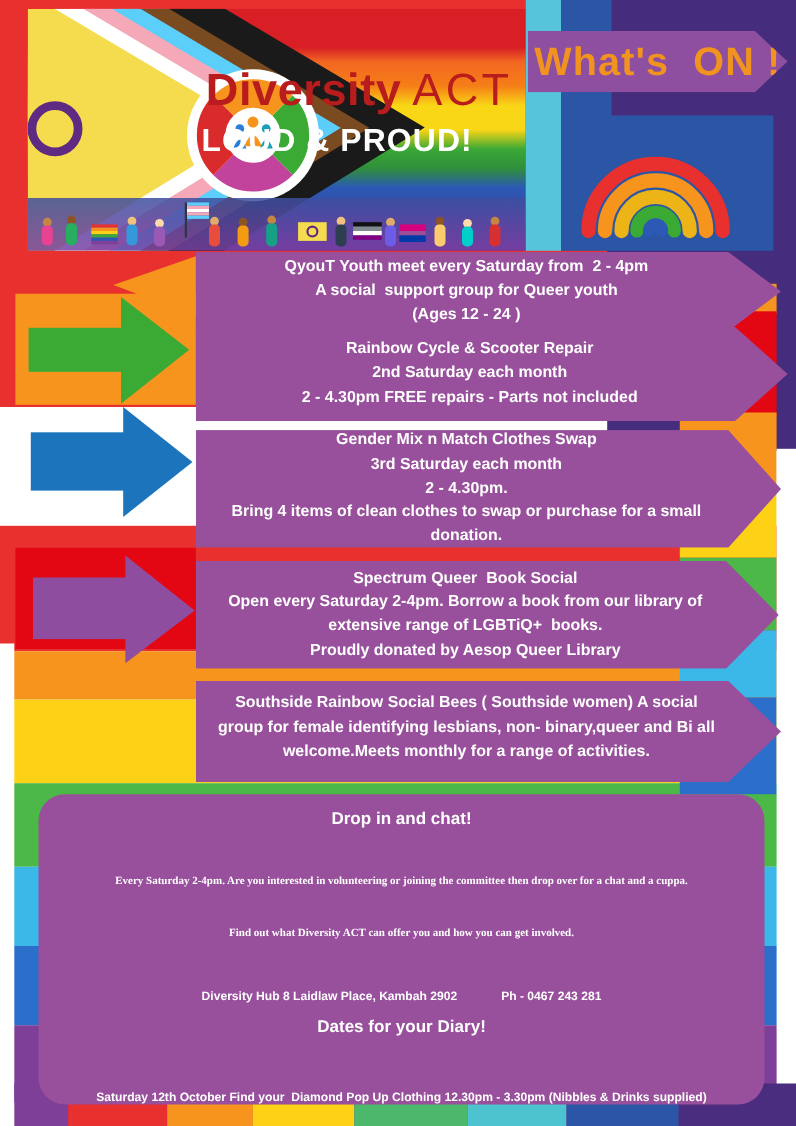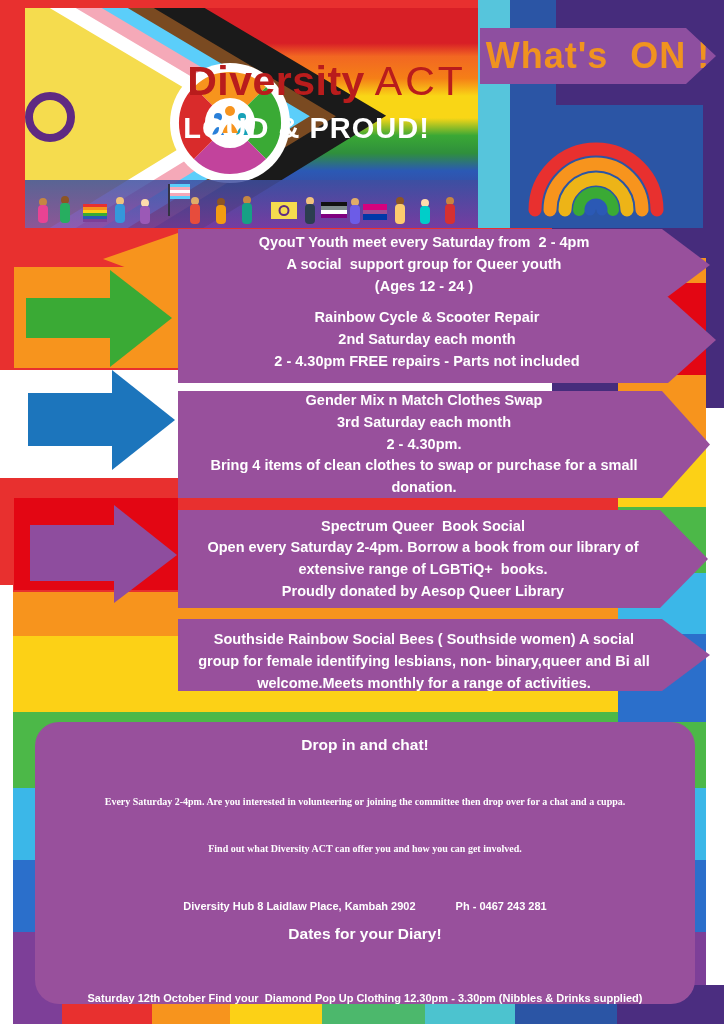--- a/index.html
+++ b/index.html
@@ -263,21 +263,21 @@
     <div class="bline">2 - 4.30pm.</div>
     <div class="bline">Bring 4 items of clean clothes to swap or purchase for a small donation.</div>
   </div>
 
   <div class="banner" style="top:510px;width:530px;height:98px;">
     <div class="bline">Spectrum Queer  Book Social</div>
     <div class="bline">Open every Saturday 2-4pm. Borrow a book from our library of extensive range of LGBTiQ+  books.</div>
     <div class="bline">Proudly donated by Aesop Queer Library</div>
   </div>
 
-  <div class="banner" style="top:619px;width:532px;height:72px;justify-content:flex-start;padding-top:10px;">
+  <div class="banner" style="top:619px;width:532px;height:92px;justify-content:flex-start;padding-top:10px;">
     <div class="bline">Southside Rainbow Social Bees ( Southside women) A social group for female identifying lesbians, non- binary,queer and Bi all welcome.Meets monthly for a range of activities.</div>
   </div>
 
   <div class="infobox">
     <div class="h">Drop in and chat!</div>
     <div class="intro">
       <div>Every Saturday 2-4pm. Are you interested in volunteering or joining the committee then drop over for a chat and a cuppa.</div>
       <div>Find out what Diversity ACT can offer you and how you can get involved.</div>
     </div>
     <div class="addr">

